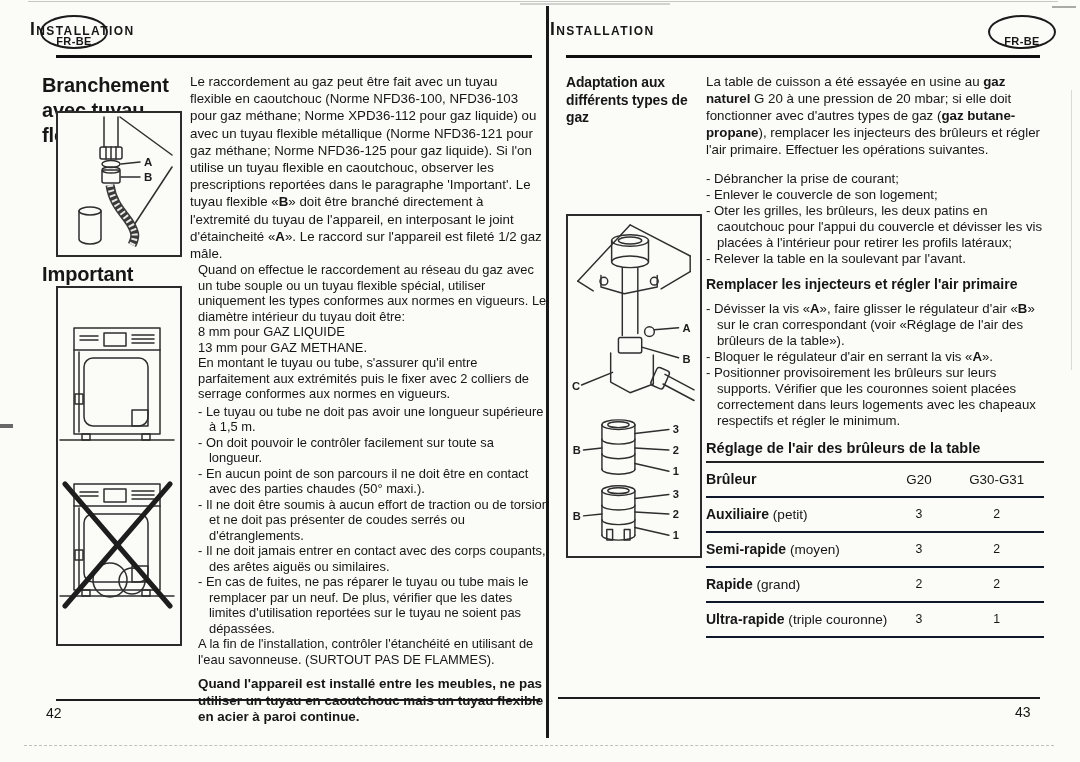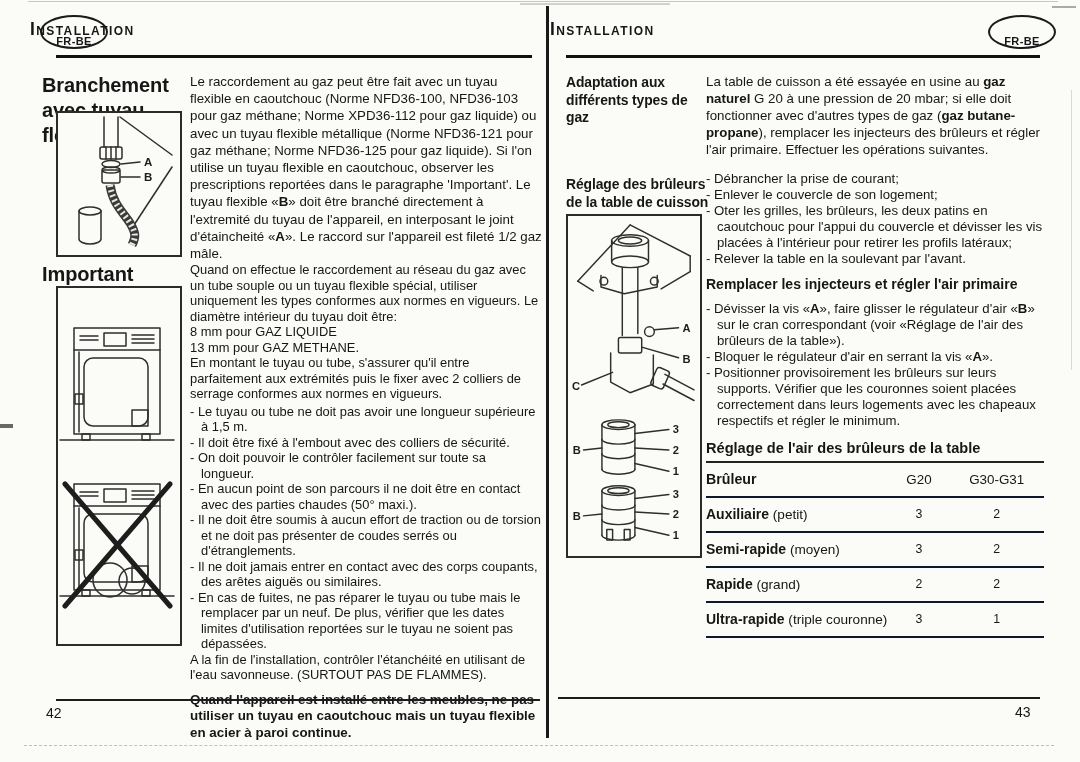--- a/index.html
+++ b/index.html
@@ -127,49 +127,47 @@
       <use href="#appliance" x="0" y="196"></use>
       <circle class="ln" cx="52" cy="292" r="17"></circle>
       <circle class="ln" cx="74" cy="293" r="13"></circle>
       <line class="xline" x1="7" y1="196" x2="112" y2="318"></line>
       <line class="xline" x1="112" y1="196" x2="7" y2="318"></line>
     </svg>
   </div>
 
   <div class="abs body-lg" style="left:190px;top:73px;width:352px;"><span>Le raccordement au gaz peut être fait avec un tuyau flexible en caoutchouc (Norme NFD36-100, NFD36-103 pour gaz méthane; Norme XPD36-112 pour gaz liquide) ou avec un tuyau flexible métallique (Norme NFD36-121 pour gaz méthane; Norme NFD36-125 pour gaz liquide). Si l'on utilise un tuyau flexible en caoutchouc, observer les prescriptions reportées dans le paragraphe 'Important'. Le tuyau flexible «</span><span class="bold">B</span><span>» doit être branché directement à l'extremité du tuyau de l'appareil, en interposant le joint d'étaincheité «</span><span class="bold">A</span><span>». Le raccord sur l'appareil est fileté 1/2 gaz mâle.</span></div>
 
-  <div class="abs body-sm" style="left:190px;top:262px;width:352px;">
+  <div class="abs body-sm" style="left:198px;top:262px;width:352px;">
     <div>Quand on effectue le raccordement au réseau du gaz avec un tube souple ou un tuyau flexible spécial, utiliser uniquement les types conformes aux normes en vigueurs. Le diamètre intérieur du tuyau doit être:</div>
     <div>8 mm pour GAZ LIQUIDE</div>
     <div>13 mm  pour GAZ METHANE.</div>
     <div>En montant le tuyau ou tube, s'assurer qu'il entre parfaitement aux extrémités puis le fixer avec 2 colliers de serrage conformes aux normes en vigueurs.</div>
     <div style="margin-top:2px;">
       <div class="ditem">Le tuyau ou tube ne doit pas avoir une longueur supérieure à 1,5 m.</div>
-      <div class="ditem">Il doit être fixé à l'embout avec des colliers de sécurité.</div>
       <div class="ditem">On doit pouvoir le contrôler facilement sur toute sa longueur.</div>
       <div class="ditem">En aucun point de son parcours il ne doit être en contact avec des parties chaudes (50° maxi.).</div>
       <div class="ditem">Il ne doit être soumis à aucun effort de traction ou de torsion et ne doit pas présenter de coudes serrés ou d'étranglements.</div>
       <div class="ditem">Il ne doit jamais entrer en contact avec  des corps coupants, des arêtes aiguës ou similaires.</div>
       <div class="ditem">En cas de fuites, ne pas réparer le tuyau ou tube mais le remplacer par un neuf. De plus, vérifier que les dates limites d'utilisation reportées sur le tuyau ne soient pas dépassées.</div>
     </div>
     <div>A la fin de l'installation, contrôler l'étanchéité en utilisant de l'eau savonneuse. (SURTOUT PAS DE FLAMMES).</div>
     <div class="final-bold">Quand l'appareil est installé entre les meubles, ne pas utiliser un tuyau en caoutchouc mais un tuyau flexible en acier à paroi continue.</div>
   </div>
 
   <div class="rule-thin" style="left:56px;top:699px;width:484px;"></div>
   <div class="pagenum" style="left:46px;top:705px;">42</div>
 
   <div class="page-title" style="left:550px;top:19px;width:500px;">Installation</div>
   <div class="badge" style="left:988px;top:15px;">
     <span>FR-BE</span>
   </div>
   <div class="rule-thick" style="left:566px;top:55px;width:474px;"></div>
 
   <div class="colhead" style="left:566px;top:74px;width:148px;font-size:13.9px;">Adaptation aux différents types de gaz</div>
-  <div class="colhead" style="left:566px;top:176px;width:150px;font-size:13.9px;">Réglage des brûleurs de la table de cuisson</div>
 
   <div class="figbox" style="left:566px;top:214px;width:132px;height:340px;">
     <svg width="128" height="336" viewBox="0 0 132 340">
       <line class="ln" x1="10" y1="64" x2="64" y2="6"></line>
       <line class="ln" x1="64" y1="6" x2="126" y2="38"></line>
       <line class="ln" x1="96" y1="72" x2="126" y2="54"></line>
       <line class="ln" x1="126" y1="38" x2="126" y2="54"></line>
       <line class="ln" x1="10" y1="64" x2="26" y2="74"></line>
       <ellipse class="ln" cx="64" cy="22" rx="19" ry="6"></ellipse>
       <ellipse class="ln" cx="64" cy="22" rx="12" ry="3.6"></ellipse>

